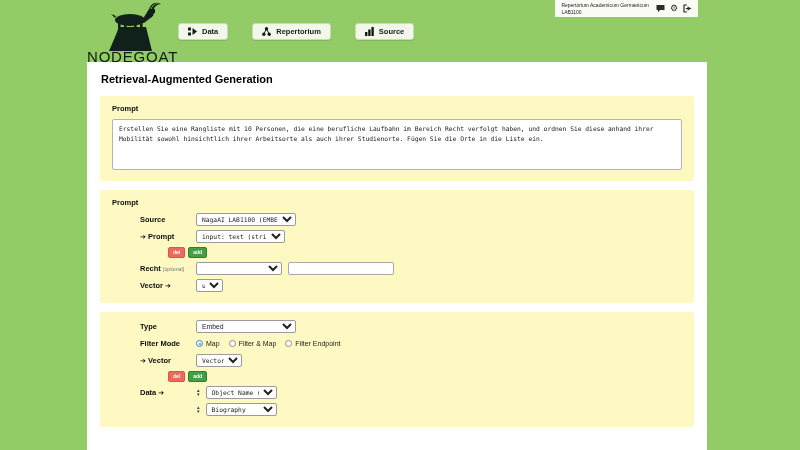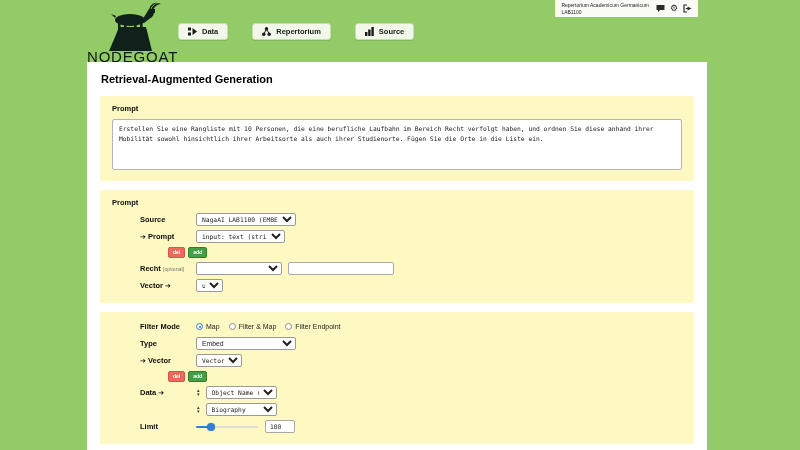--- a/index.html
+++ b/index.html
@@ -219,45 +219,45 @@
       <span class="form-label"><span>Vector</span> <span class="arrow-glyph">➔</span></span>
       <select class="w-uri">
         <option>uri</option>
       </select>
     </div>
   </div>
 
   <div class="section">
 
     <div class="form-row">
+      <span class="form-label">Type</span>
+      <select class="sans w-type">
+        <option>Embed</option>
+      </select>
+    </div>
+
+    <div class="form-row">
       <span class="form-label">Filter Mode</span>
       <div class="radio-group">
         <span class="radio">
           <span class="radio-circle checked"></span>
           <span>Map</span>
         </span>
         <span class="radio">
           <span class="radio-circle"></span>
           <span>Filter &amp; Map</span>
         </span>
         <span class="radio">
           <span class="radio-circle"></span>
           <span>Filter Endpoint</span>
         </span>
       </div>
     </div>
 
     <div class="form-row">
-      <span class="form-label">Type</span>
-      <select class="sans w-type">
-        <option>Embed</option>
-      </select>
-    </div>
-
-    <div class="form-row">
       <span class="form-label"><span class="arrow-glyph">➔</span> <span>Vector</span></span>
       <select class="w-vector">
         <option>Vector</option>
       </select>
     </div>
 
     <div class="sub-row">
       <span class="mini-btn mini-del">del</span>
       <span class="mini-btn mini-add">add</span>
     </div>
@@ -277,24 +277,15 @@
       <span class="form-label"></span>
       <span class="sort-handle">
           <span>▲</span>
           <span>▼</span>
         </span>
       <select class="w-data">
         <option>Biography</option>
       </select>
     </div>
 
-    <div class="form-row">
-      <span class="form-label">Limit</span>
-      <span class="slider">
-        <span class="slider-track"></span>
-        <span class="slider-fill"></span>
-        <span class="slider-thumb"></span>
-      </span>
-      <input class="text-field w-limit" type="text" value="100" style="">
-    </div>
   </div>
 
 </div>
 
 </body></html>

